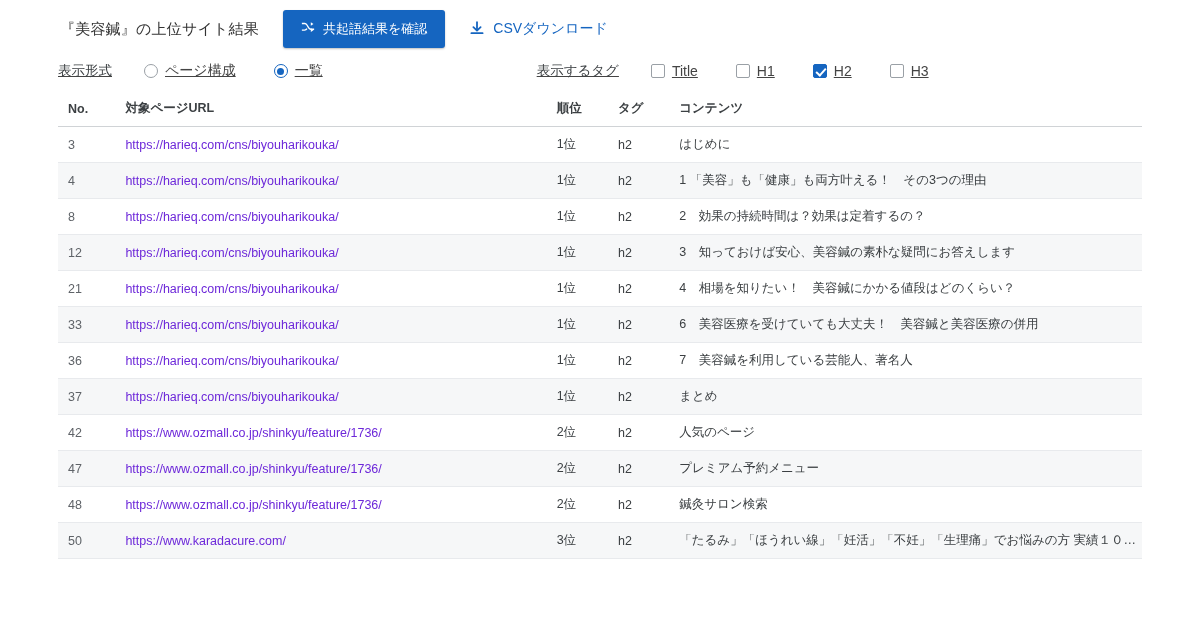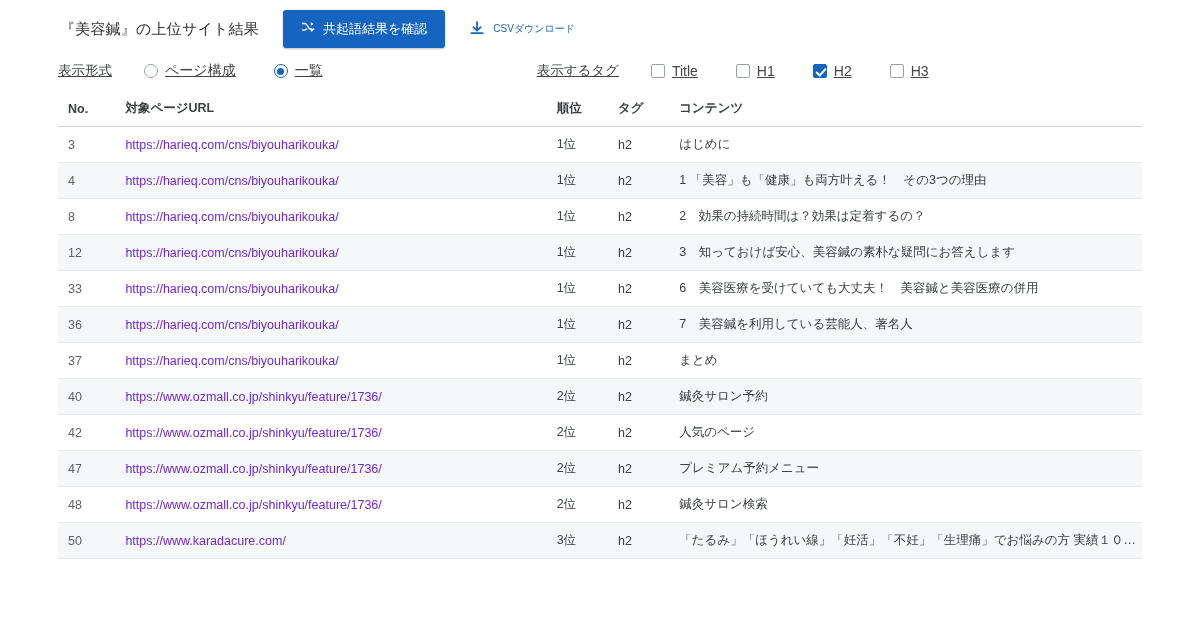--- a/index.html
+++ b/index.html
@@ -50,21 +50,21 @@
   .btn-primary .bicon {
     display: inline-block;
     width: 14px; height: 14px;
     position: relative;
   }
   .link-download {
     display: inline-flex;
     align-items: center;
     gap: 8px;
     color: #1565c0;
-    font-size: 10px;
+    font-size: 14px;
     text-decoration: none;
     cursor: pointer;
     white-space: nowrap;
   }
 
   
   .optionsrow {
     display: flex;
     align-items: center;
     padding: 14px 0 14px 58px;
@@ -287,46 +287,46 @@
             <td class="c-cont col-cont">2　効果の持続時間は？効果は定着するの？</td>
           </tr>
           <tr>
             <td class="c-no col-no">12</td>
             <td class="c-url col-url"><a href="#">https://harieq.com/cns/biyouharikouka/</a></td>
             <td class="c-rank col-rank">1位</td>
             <td class="c-tag col-tag">h2</td>
             <td class="c-cont col-cont">3　知っておけば安心、美容鍼の素朴な疑問にお答えします</td>
           </tr>
           <tr>
+            <td class="c-no col-no">21</td>
+            <td class="c-url col-url"><a href="#">https://harieq.com/cns/biyouharikouka/</a></td>
+            <td class="c-rank col-rank">1位</td>
+            <td class="c-tag col-tag">h2</td>
+            <td class="c-cont col-cont">4　相場を知りたい！　美容鍼にかかる値段はどのくらい？</td>
+          </tr>
+          <tr>
             <td class="c-no col-no">33</td>
             <td class="c-url col-url"><a href="#">https://harieq.com/cns/biyouharikouka/</a></td>
             <td class="c-rank col-rank">1位</td>
             <td class="c-tag col-tag">h2</td>
             <td class="c-cont col-cont">6　美容医療を受けていても大丈夫！　美容鍼と美容医療の併用</td>
           </tr>
           <tr>
             <td class="c-no col-no">36</td>
             <td class="c-url col-url"><a href="#">https://harieq.com/cns/biyouharikouka/</a></td>
             <td class="c-rank col-rank">1位</td>
             <td class="c-tag col-tag">h2</td>
             <td class="c-cont col-cont">7　美容鍼を利用している芸能人、著名人</td>
           </tr>
           <tr>
             <td class="c-no col-no">37</td>
             <td class="c-url col-url"><a href="#">https://harieq.com/cns/biyouharikouka/</a></td>
             <td class="c-rank col-rank">1位</td>
             <td class="c-tag col-tag">h2</td>
             <td class="c-cont col-cont">まとめ</td>
-          </tr>
-          <tr>
-            <td class="c-no col-no">40</td>
-            <td class="c-url col-url"><a href="#">https://www.ozmall.co.jp/shinkyu/feature/1736/</a></td>
-            <td class="c-rank col-rank">2位</td>
-            <td class="c-tag col-tag">h2</td>
-            <td class="c-cont col-cont">鍼灸サロン予約</td>
           </tr>
           <tr>
             <td class="c-no col-no">42</td>
             <td class="c-url col-url"><a href="#">https://www.ozmall.co.jp/shinkyu/feature/1736/</a></td>
             <td class="c-rank col-rank">2位</td>
             <td class="c-tag col-tag">h2</td>
             <td class="c-cont col-cont">人気のページ</td>
           </tr>
           <tr>
             <td class="c-no col-no">47</td>

